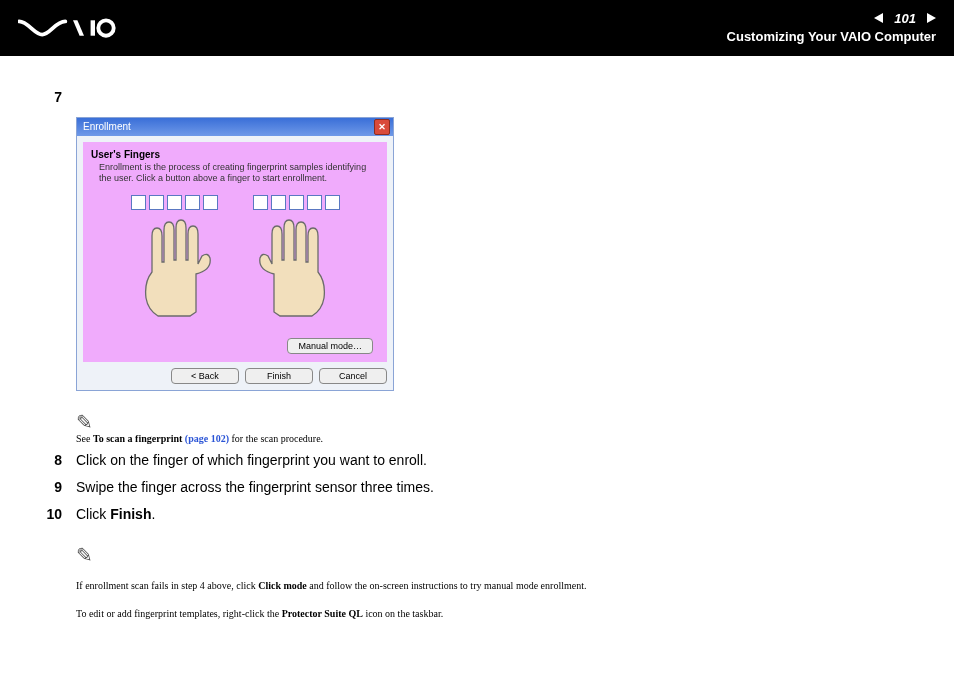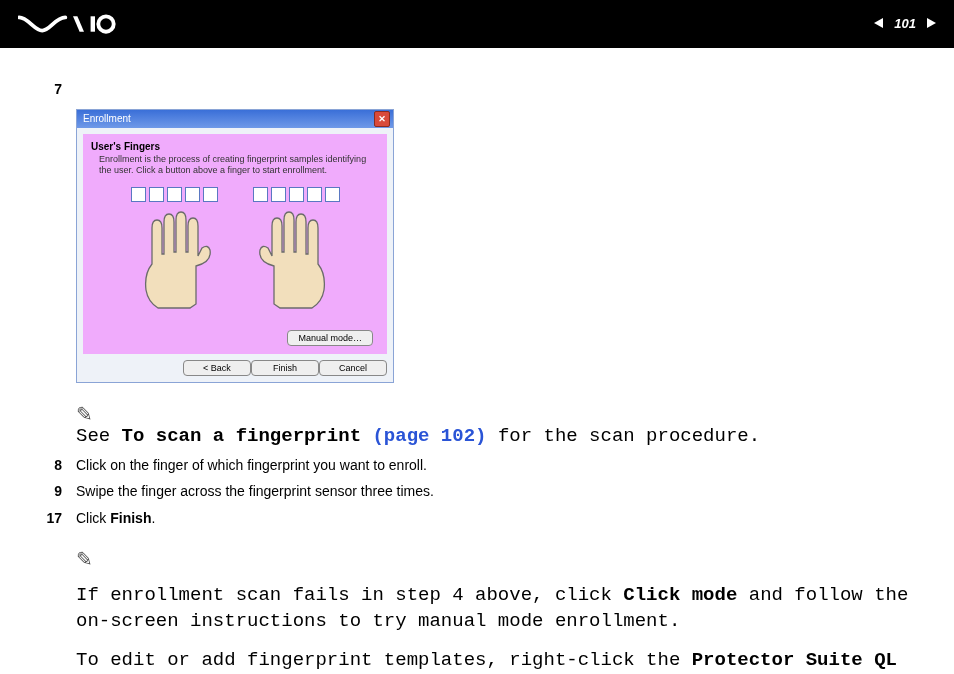--- a/index.html
+++ b/index.html
@@ -7,50 +7,50 @@
     --fg:#000;
     --blue:#2a54d6;
     --xp-title1:#2a5fc9;
     --xp-title2:#6f99e8;
     --hand-fill:#f2dfbc;
     --hand-stroke:#6b6b6b;
   }
   html,body{margin:0;padding:0;background:#fff;color:var(--fg);font-family:Arial,Helvetica,sans-serif;font-size:14px;line-height:1.35}
   .page{width:var(--page-w);margin:0 auto}
   
-  .topbar{background:#000;color:#fff;height:48px;display:flex;align-items:center;justify-content:space-between;padding:0 18px}
+  .topbar{background:#000;color:#fff;height:56px;display:flex;align-items:center;justify-content:space-between;padding:0 18px}
   .vaio-logo{display:flex;align-items:center}
   .vaio-logo svg{height:22px}
   .top-right{text-align:right;font-size:13px}
   .page-nav{display:flex;align-items:center;gap:6px;justify-content:flex-end;font-style:italic;font-weight:bold}
   .page-nav svg{width:14px;height:10px}
   .section-title{font-weight:bold}
   
   .content{padding:32px 40px 24px 40px}
   .step{display:flex;gap:14px;margin-bottom:8px}
   .step-num{min-width:22px;text-align:right;font-weight:bold}
   .step-text{}
   .step-text b{font-weight:bold}
   .note-block{margin:18px 0 6px 36px}
   .note-icon{font-family:'Segoe Script','Comic Sans MS',cursive;color:#555;font-size:20px;margin-bottom:-4px}
-  .note-text{font-family:Liberation Mono, monospace;font-size:19px}
+  .note-text{font-family:Liberation Serif, serif;font-size:10px}
   .note-text .link{color:var(--blue);font-weight:bold}
   .spacer{height:14px}
   
   .enroll-frame{width:316px;margin:10px 0 10px 36px;border:1px solid #8aa4d6;background:#eef2f8;font-size:10px;font-family:Tahoma,Arial,sans-serif;color:#000}
   .enroll-title{height:18px;background:linear-gradient(#3a6fd8,#6f99e8);color:#fff;display:flex;align-items:center;justify-content:space-between;padding:0 3px 0 6px;font-size:10px}
   .close-x{width:14px;height:14px;background:#d94a3a;border:1px solid #8a2b20;color:#fff;display:flex;align-items:center;justify-content:center;font-weight:bold;font-size:9px;border-radius:2px}
   .enroll-body{background:#f0abfc;margin:6px;padding:6px 8px 4px 8px}
   .uf-title{font-weight:bold;font-size:10px}
   .uf-desc{font-size:9px;color:#333;margin:1px 0 12px 8px;line-height:1.15}
   .hands{display:flex;gap:22px;justify-content:center;align-items:flex-end;margin:6px 0 12px 0}
   .hand{position:relative;width:100px}
   .boxes{display:flex;gap:3px;justify-content:center;margin-bottom:2px;position:relative;z-index:2}
   .box{width:13px;height:13px;border:1.5px solid #5a78c2;background:#fff}
-  .btn-row{display:flex;justify-content:flex-end;gap:0;padding:0 6px 6px 6px}
+  .btn-row{display:flex;justify-content:flex-end;gap:6px;padding:0 6px 6px 6px}
   .xp-btn{border:1px solid #888;background:#efefef;font-size:9px;padding:1px 10px;min-width:46px;text-align:center;border-radius:4px}
   .mm-row{display:flex;justify-content:flex-end;padding:0 6px 4px 6px}
 </style>
 </head>
 <body>
 
 <div class="page">
 
   <div class="topbar">
     <div class="vaio-logo">
@@ -69,20 +69,21 @@
               <polygon points="0,5 9,0 9,10" fill="#fff"></polygon>
             </svg>
         </span>
         <span>101</span>
         <span>
           <svg viewBox="0 0 14 10">
               <polygon points="14,5 5,0 5,10" fill="#fff"></polygon>
             </svg>
         </span>
       </div>
+      <div class="section-title">Customizing Your VAIO Computer</div>
     </div>
   </div>
 
   <div class="content">
 
     <div class="step">
       <div class="step-num">7</div>
     </div>
 
     <div class="enroll-frame">
@@ -153,21 +154,21 @@
 
     <div class="step">
       <div class="step-num">8</div>
       <div class="step-text">Click on the finger of which fingerprint you want to enroll.</div>
     </div>
     <div class="step">
       <div class="step-num">9</div>
       <div class="step-text">Swipe the finger across the fingerprint sensor three times.</div>
     </div>
     <div class="step">
-      <div class="step-num">17</div>
+      <div class="step-num">10</div>
       <div class="step-text">
         <span>Click </span><b>Finish</b><span>.</span>
       </div>
     </div>
 
     <div class="note-block">
       <div class="note-icon">✎</div>
       <div class="spacer"></div>
       <div class="note-text">
         <span>If enrollment scan fails in step 4 above, click </span><b>Click mode</b><span> and follow the on-screen instructions to try manual mode enrollment.</span>

